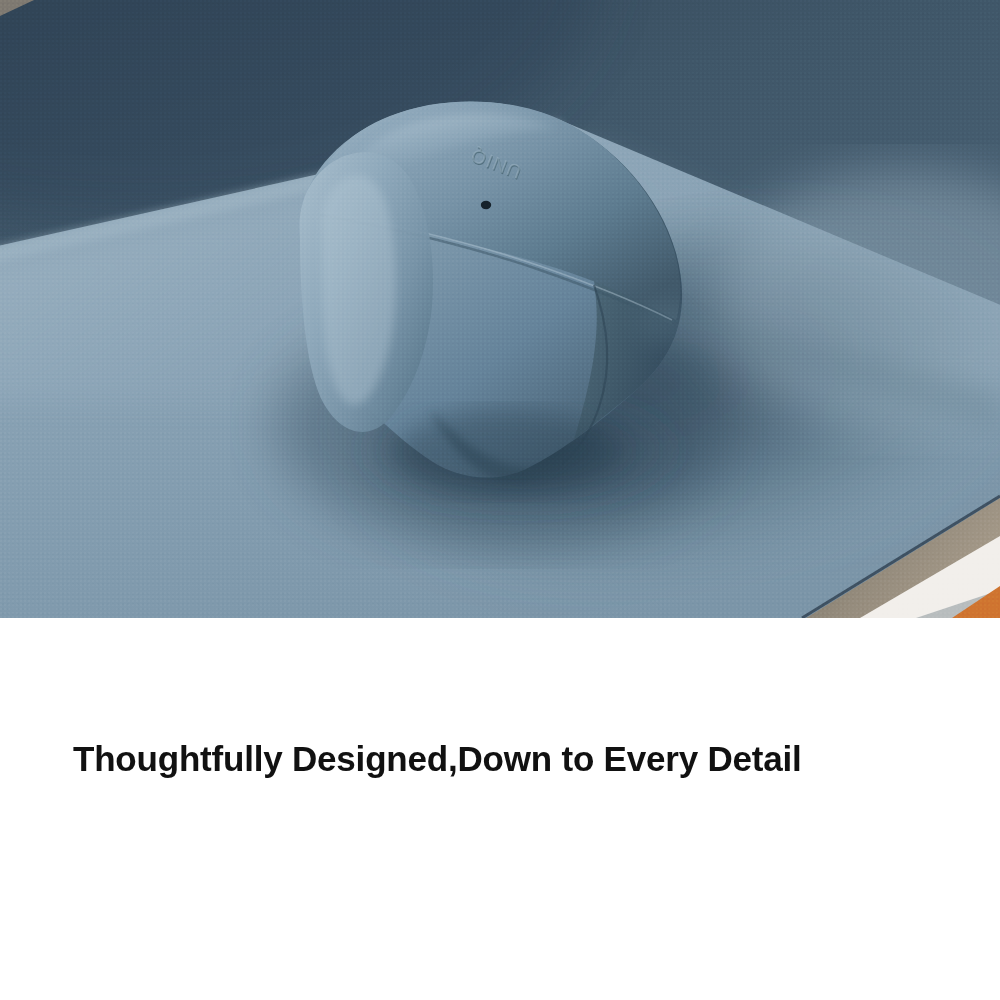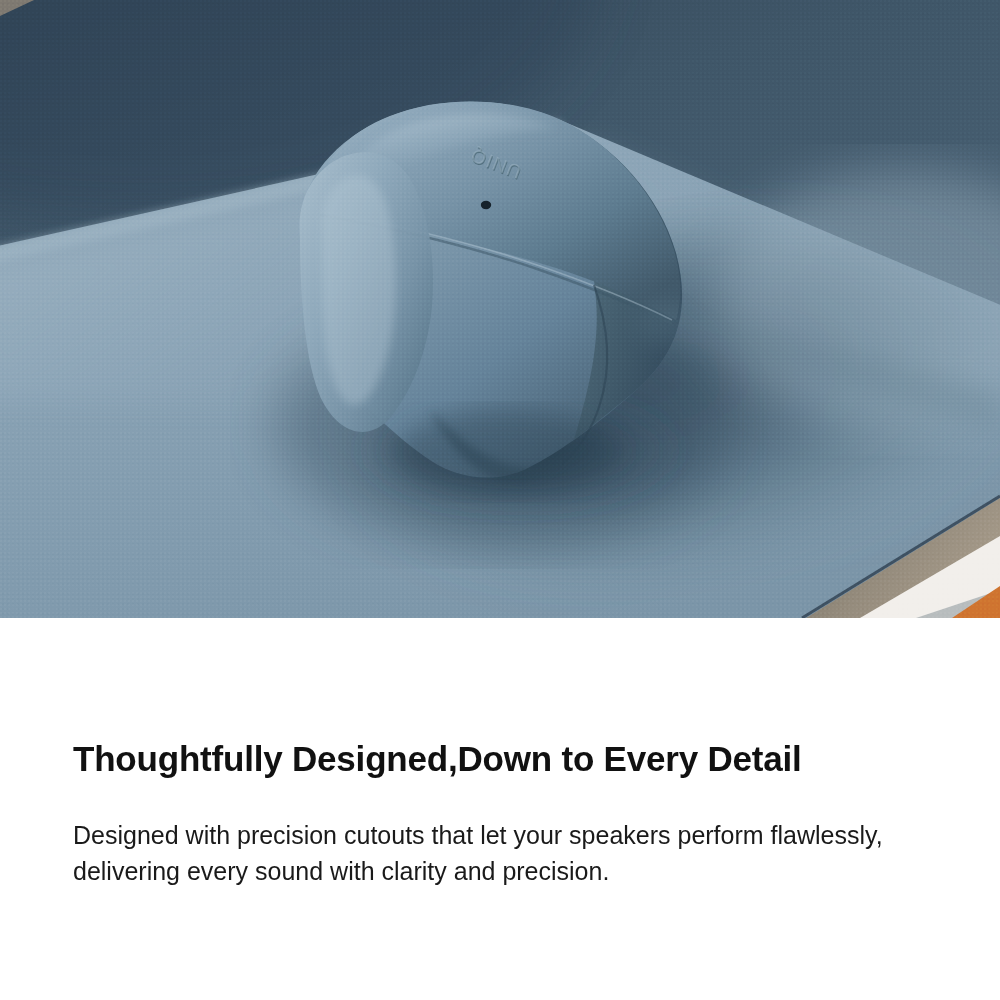--- a/index.html
+++ b/index.html
@@ -261,14 +261,13 @@
     <polygon points="-20,400 -20,640 1010,640 1010,516 830,618 700,618" fill="url(#gMat)" opacity="0"></polygon>
 
     <path d="M 1000,496 L 802,618" stroke="#2f4050" stroke-width="3" fill="none" opacity="0.8"></path>
   </svg>
 
   <div class="grain"></div>
 </div>
 
 <div class="copy">
   <h2 class="headline">Thoughtfully Designed,Down to Every Detail</h2>
-  <p class="body-copy">Designed with precision cutouts that let your speakers perform flawlessly, delivering every sound with clarity and precision.</p>
 </div>
 
 </body></html>

